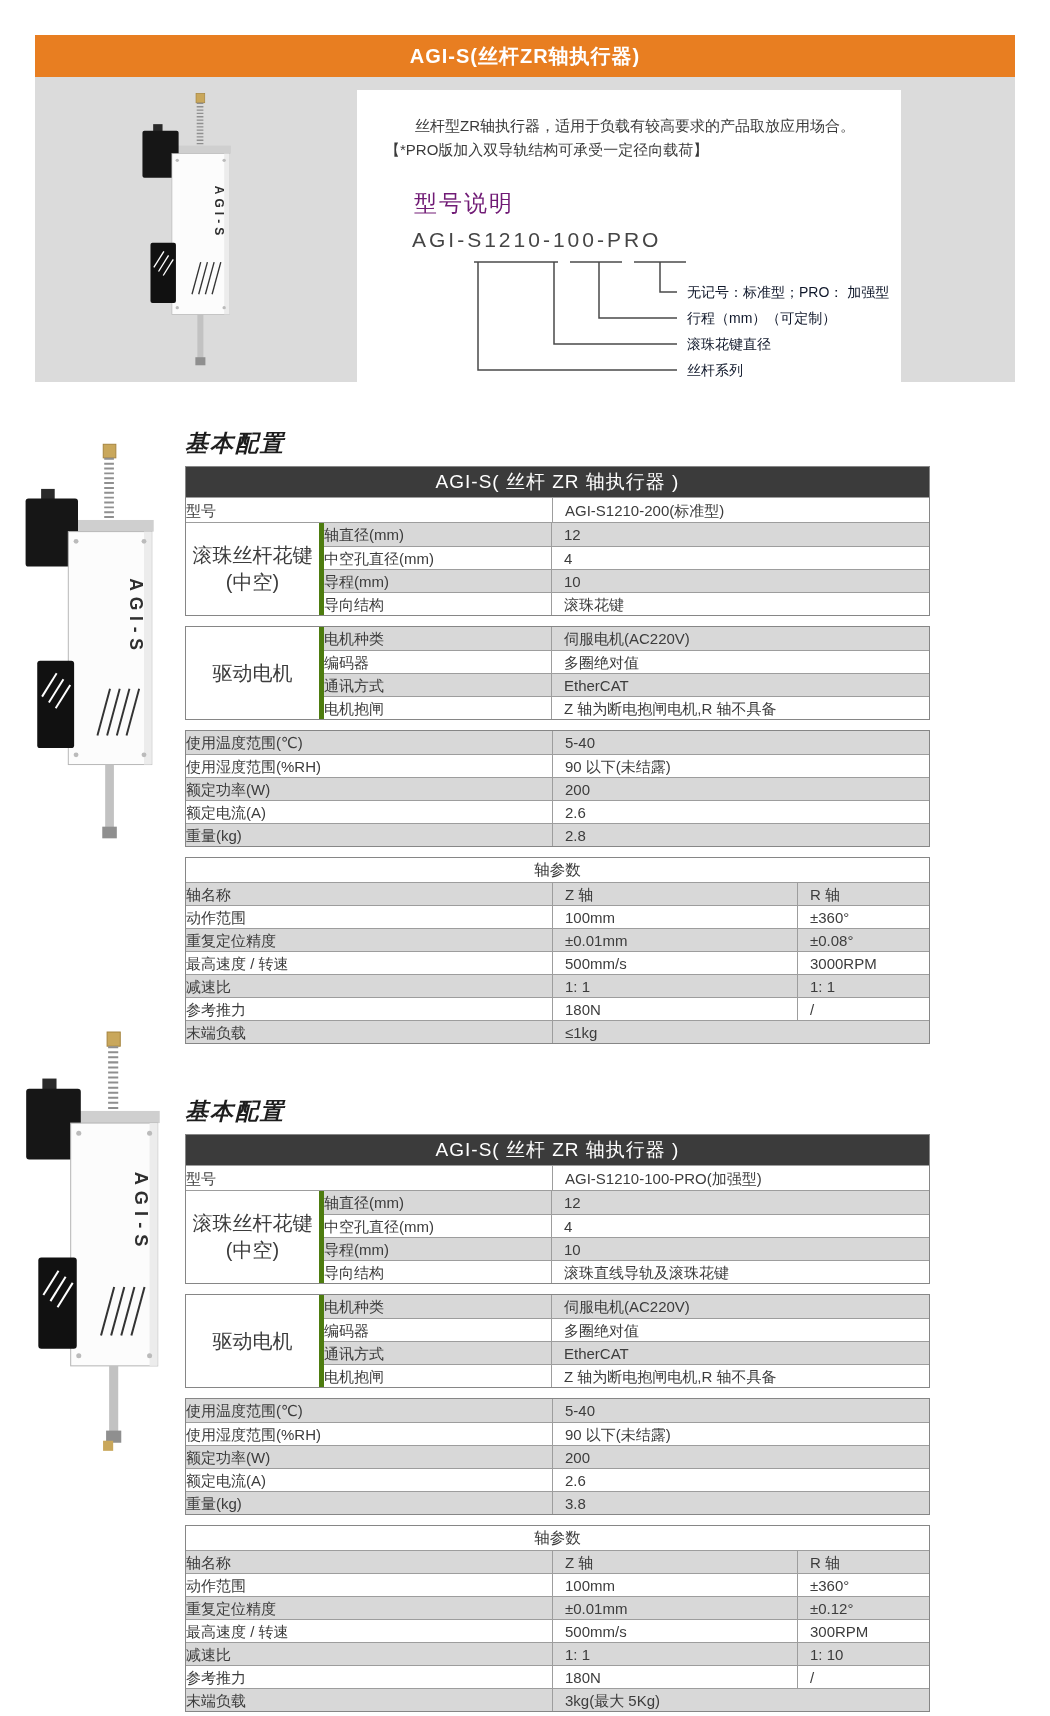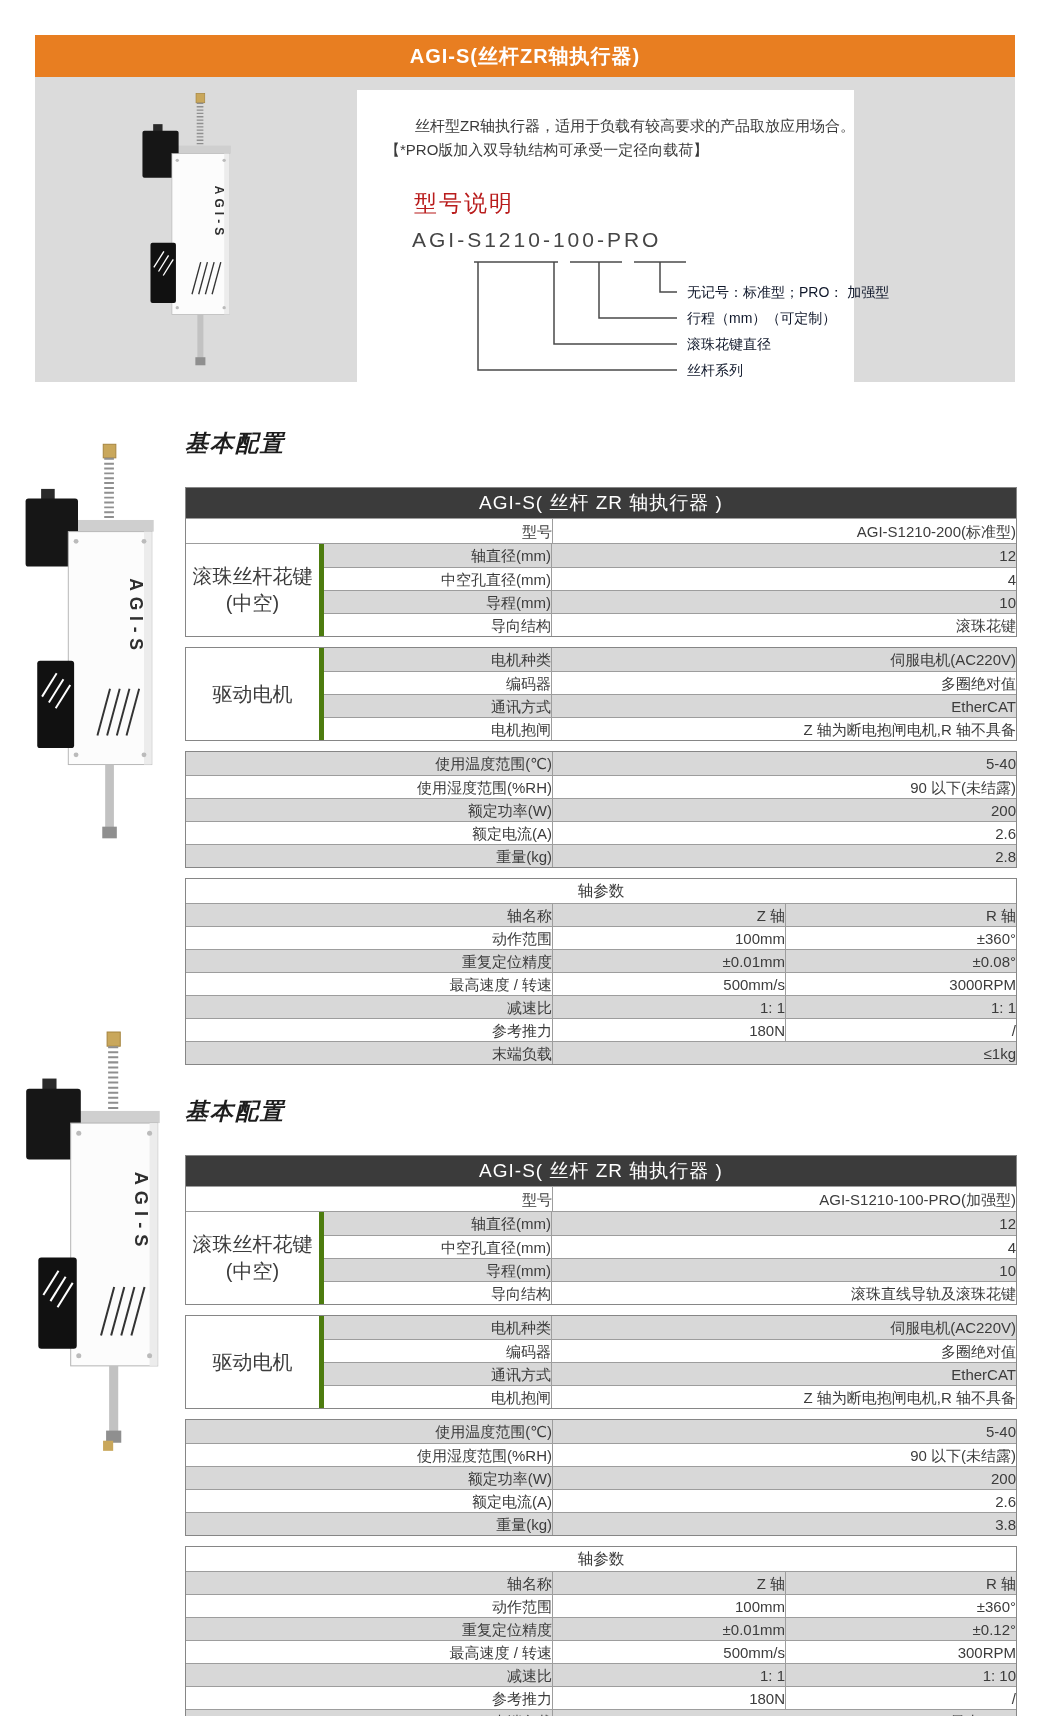--- a/index.html
+++ b/index.html
@@ -6,43 +6,43 @@
   body { background:#ffffff; font-family:"Liberation Sans","DejaVu Sans",sans-serif; }
   .page { position:relative; width:1050px; height:1716px; background:#ffffff; overflow:hidden;border-radius:30px; }
 
   
   .banner { position:absolute; left:35px; top:35px; width:980px; height:42px;
             background:#E87E21; color:#fff; text-align:center; line-height:42px;
             font-size:20px; font-weight:bold; letter-spacing:1px; }
 
   
   .hero { position:absolute; left:35px; top:77px; width:980px; height:305px; background:#DBDBDB; }
-  .panel { position:absolute; left:322px; top:13px; width:497px; height:292px; background:#ffffff; }
+  .panel { position:absolute; left:322px; top:13px; width:544px; height:292px; background:#ffffff; }
   .intro { position:absolute; left:28px; top:24px; width:525px; font-size:15px; color:#3a3a3a; line-height:24px; }
   .intro1 { text-indent:2em; }
-  .model-title { position:absolute; left:57px; top:98px; font-size:23px; color:#b91c1c; font-weight:500; letter-spacing:2px; }
+  .model-title { position:absolute; left:57px; top:98px; font-size:23px; color:#701a75; font-weight:500; letter-spacing:2px; }
   .model-code { position:absolute; left:55px; top:138px; font-size:21px; color:#454545; letter-spacing:3px; }
   .legend-lines { position:absolute; left:0; top:168px; }
   .legend { position:absolute; left:330px; height:20px; line-height:20px; font-size:14px; color:#0f172a; white-space:nowrap; }
   .l0 { top:192px; } .l1 { top:218px; } .l2 { top:244px; } .l3 { top:270px; }
 
   
   .sec-heading { position:absolute; left:185px; font-size:23px; font-weight:600; color:#1d1d1d; letter-spacing:2px;font-style:italic; }
 
   
   .product { position:absolute; }
 
   
-  .t { position:absolute; left:185px; width:832px;margin-top:21px; }
+  .t { position:absolute; left:185px; width:745px; }
   .blk { border:1px solid #868686; background:#fff; margin-bottom:10px; }
   .blk > * { border-top:1px solid #9d9d9d; }
   .blk > :first-child { border-top:none; }
   .th { height:30px; line-height:30px; background:#3B3B3B; color:#ffffff; font-size:19px;
         text-align:center; letter-spacing:1px; }
-  .trow { display:flex; height:23px; line-height:23px; font-size:15px; color:#3c3c3c; text-align:right; }
+  .trow { display:flex; height:23px; line-height:23px; font-size:15px; color:#3c3c3c; text-align:left;gap:12px; }
   .mrow { height:25px; line-height:25px; }
   .g { background:#D8D8D8; }
   .cell { overflow:hidden; white-space:nowrap; }
   .c2 { width:228px; border-right:1px solid #9d9d9d; }
   .cw { width:367px; border-right:1px solid #9d9d9d; }
   .cz { width:233px; border-right:1px solid #9d9d9d; }
   .cv { flex:1; }
   .group { display:flex; }
   .gl { width:138px; border-right:5px solid #4d7c0f; display:flex; flex-direction:column;
         justify-content:center; text-align:center; font-size:20px; color:#3c3c3c; background:#fff; }

